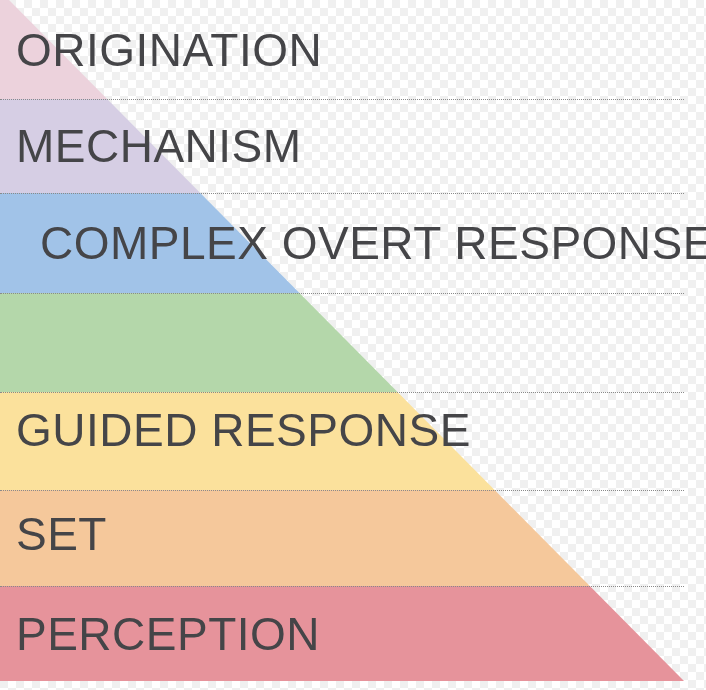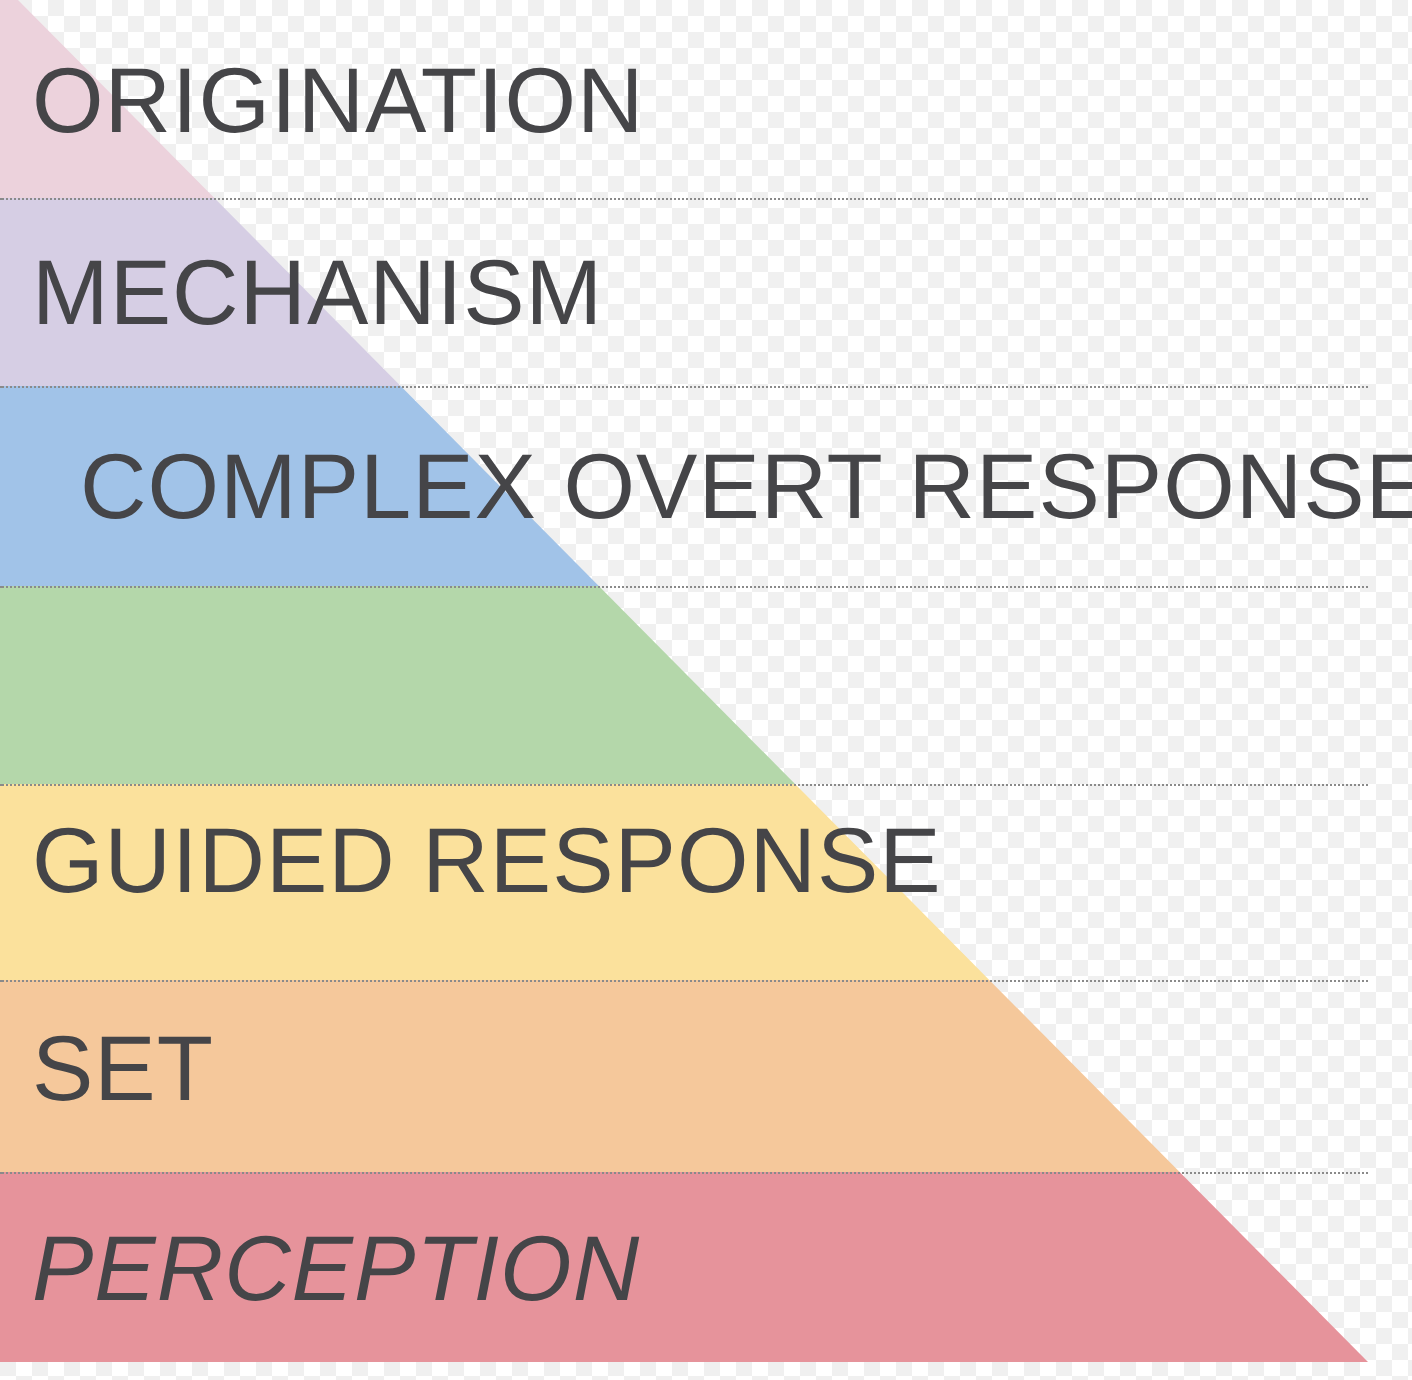--- a/index.html
+++ b/index.html
@@ -101,17 +101,17 @@
   </div>
   <div class="label-row lab-3" style="color: rgb(69, 69, 72); margin-left: 24px;">
     <span>COMPLEX OVERT RESPONSE</span>
   </div>
   <div class="label-row lab-5" style="color: rgb(69, 69, 72);">
     <span>GUIDED RESPONSE</span>
   </div>
   <div class="label-row lab-6" style="color: rgb(69, 69, 72);">
     <span>SET</span>
   </div>
-  <div class="label-row lab-7" style="color: rgb(69, 69, 72); font-style: italic;">
+  <div class="label-row lab-7" style="color: rgb(69, 69, 72);">
     <span>PERCEPTION</span>
   </div>
 
 </div>
 
 </body></html>

